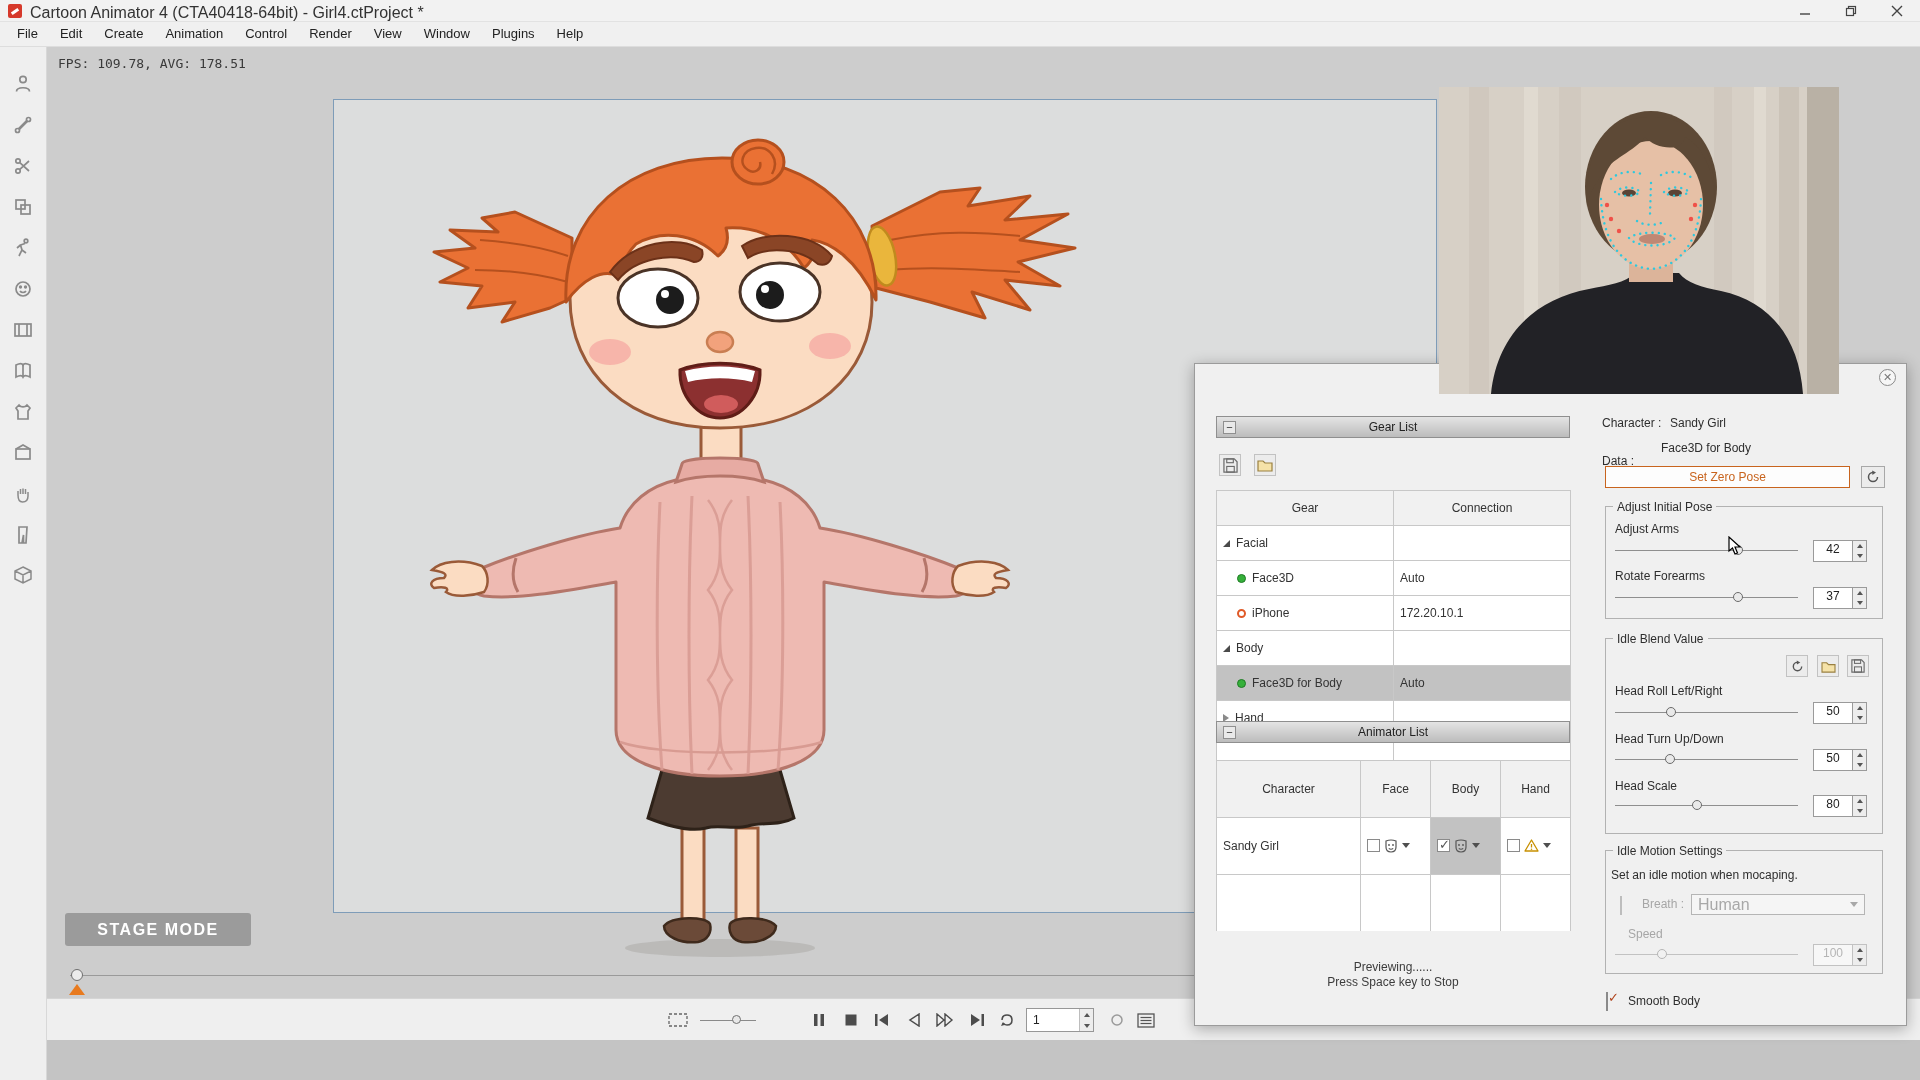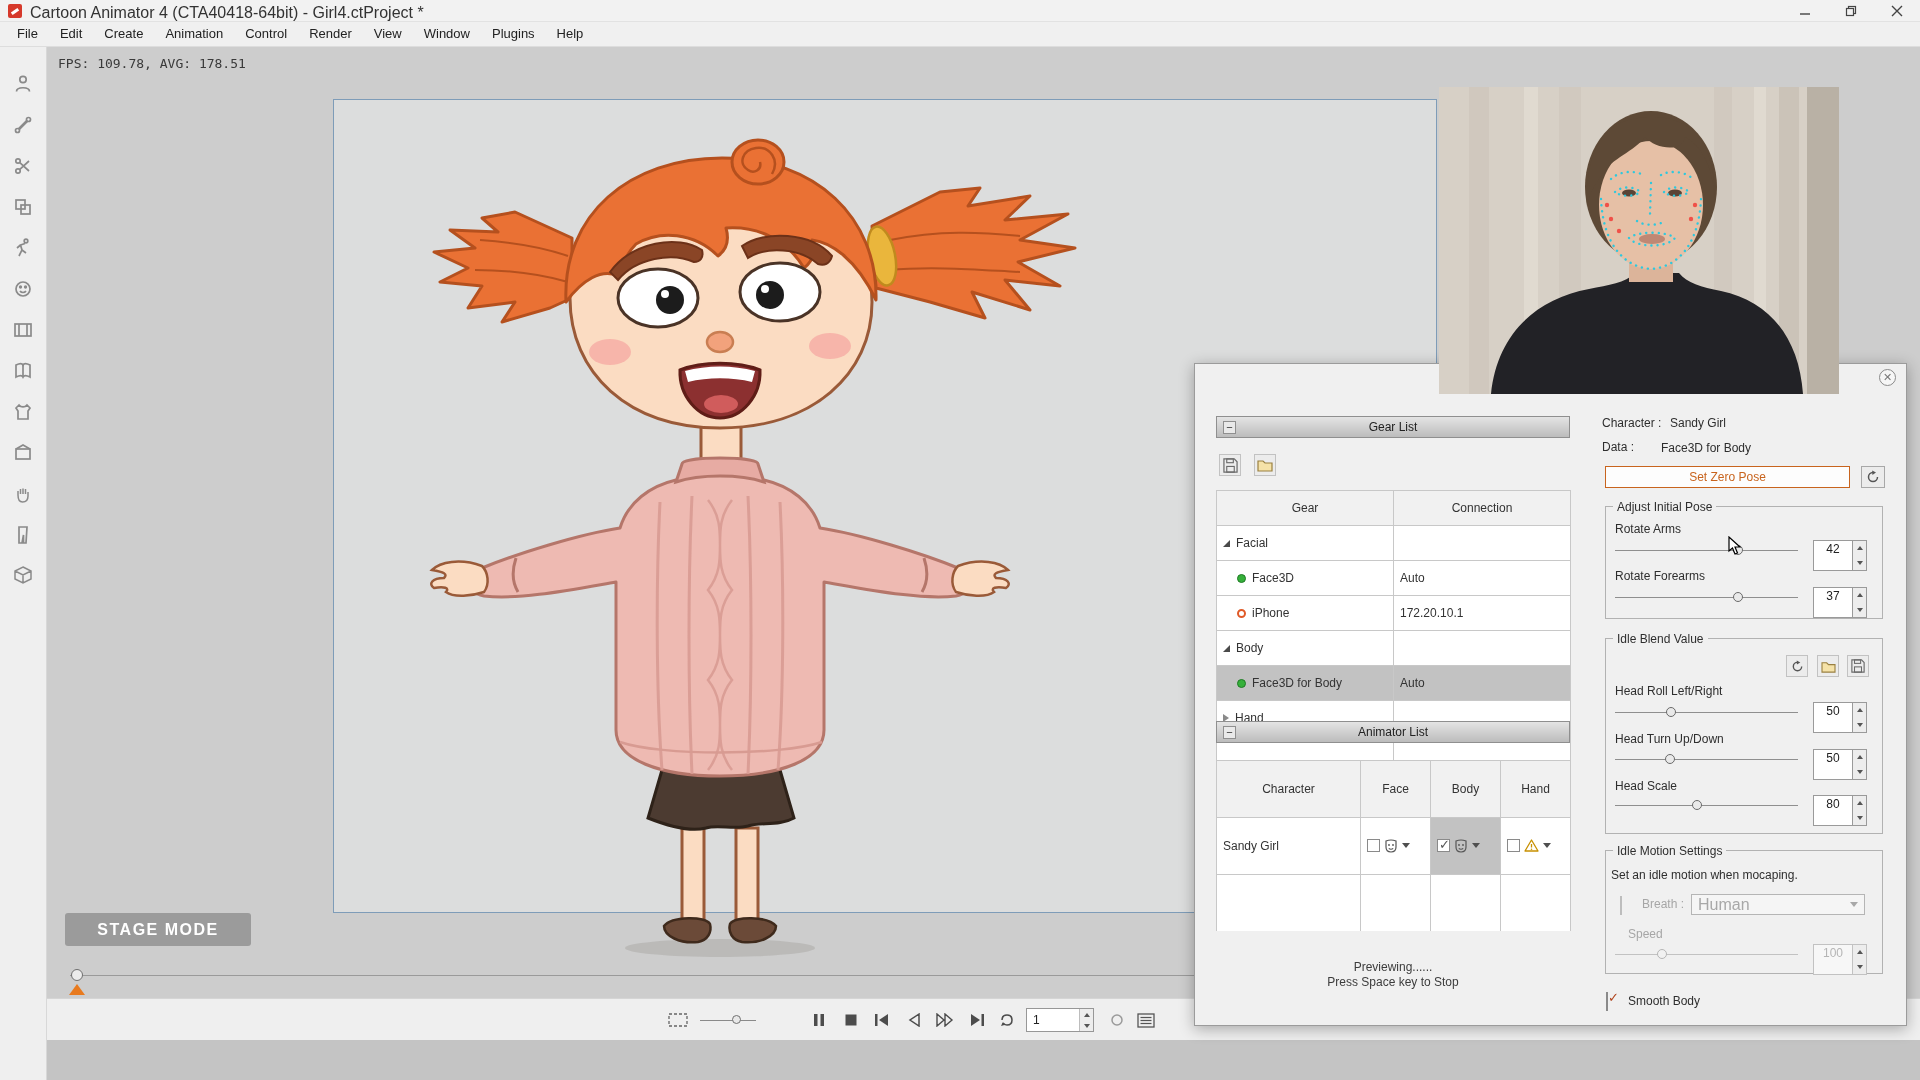--- a/index.html
+++ b/index.html
@@ -76,21 +76,21 @@
   .lab.dis { color:#a6a6a6; }
   #set-zero-pose { left:410px; top:102px; width:245px; height:22px; background:#fdfdfd; border:1px solid #c8641e; color:#c8641e; font-size:12px; display:flex; align-items:center; justify-content:center; }
   .sq-btn { width:24px; height:22px; background:#ececec; border:1px solid #a8a8a8; display:flex; align-items:center; justify-content:center; }
   .grp { position:absolute; border:1px solid #b2b2b2; }
   .grp-title { position:absolute; font-size:12px; color:#2e2e2e; background:#f0f0f0; padding:0 4px; white-space:nowrap; }
   .slider { position:absolute; height:12px; }
   .sl-track { position:absolute; left:0; right:0; top:6px; border-top:1px solid #8f8f8f; }
   .sl-track.dis { border-top-color:#c2c2c2; }
   .sl-thumb { position:absolute; top:1px; width:10px; height:10px; border-radius:50%; background:#e9e9e9; border:1px solid #6a6a6a; }
   .sl-thumb.dis { border-color:#b5b5b5; background:#f1f1f1; }
-  .spinbox { position:absolute; display:flex; height:31px; }
+  .spinbox { position:absolute; display:flex; height:22px; }
   .spin-val { width:40px; background:#fff; border:1px solid #9a9a9a; font-size:12px; color:#222; text-align:center; line-height:17px; }
   .spin-val.dis { color:#b5b5b5; border-color:#c2c2c2; background:#f7f7f7; }
   .dropdown { position:absolute; height:21px; background:#f5f5f5; border:1px solid #b5b5b5; display:flex; align-items:center; justify-content:space-between; padding:0 6px; font-size:16px; color:#a8a8a8; }
   #mouse-cursor { left:1728px; top:536px; z-index:30; }
 </style>
 </head>
 <body>
 
 <div id="app">
 
@@ -498,35 +498,35 @@
           </tr>
     </tbody>
       </table>
 
     <div id="preview-status" class="abs" style="top:596px">Previewing......</div>
     <div id="preview-status2" class="abs" style="left:21px; width:354px; top:611px; text-align:center; font-size:12px; color:#3c3c3c">Press Space key to Stop</div>
 
     
     <div class="lab" style="left:407px; top:52px">Character :</div>
     <div class="lab" style="left:475px; top:52px">Sandy Girl</div>
-    <div class="lab" style="left:407px; top:76px">Data :</div>
+    <div class="lab" style="left:407px; top:90px">Data :</div>
     <div class="lab" style="left:466px; top:77px">Face3D for Body</div>
 
     <div id="set-zero-pose" class="abs">Set Zero Pose</div>
     <div class="abs sq-btn" style="left:666px; top:102px">
       <svg width="14" height="14" viewBox="0 0 14 14">
           <path d="M11.5,7 A4.5,4.5 0 1 1 7,2.5" fill="none" stroke="#555" stroke-width="1.5"></path>
           <path d="M6.2,0.5 L10,2.6 L6.4,4.9 Z" fill="#555"></path>
         </svg>
     </div>
 
     
     <div class="grp" style="left:410px; top:142px; width:278px; height:113px"></div>
     <div class="grp-title" style="left:418px; top:136px">Adjust Initial Pose</div>
-    <div class="lab" style="left:420px; top:158px">Rotate Arms</div>
+    <div class="lab" style="left:420px; top:158px">Adjust Arms</div>
     <div class="slider" style="left:420px; top:180px; width:183px">
         <div class="sl-track"></div>
         <div class="sl-thumb" style="left:118px"></div>
       </div>
     <div class="spinbox" style="left:618px; top:176px">
       <div class="spin-val">42</div>
       <div class="spin-arrows" style="border:1px solid #9a9a9a; border-left:none">
           <div class="spin-up"></div>
           <div class="spin-dn"></div>
         </div>

